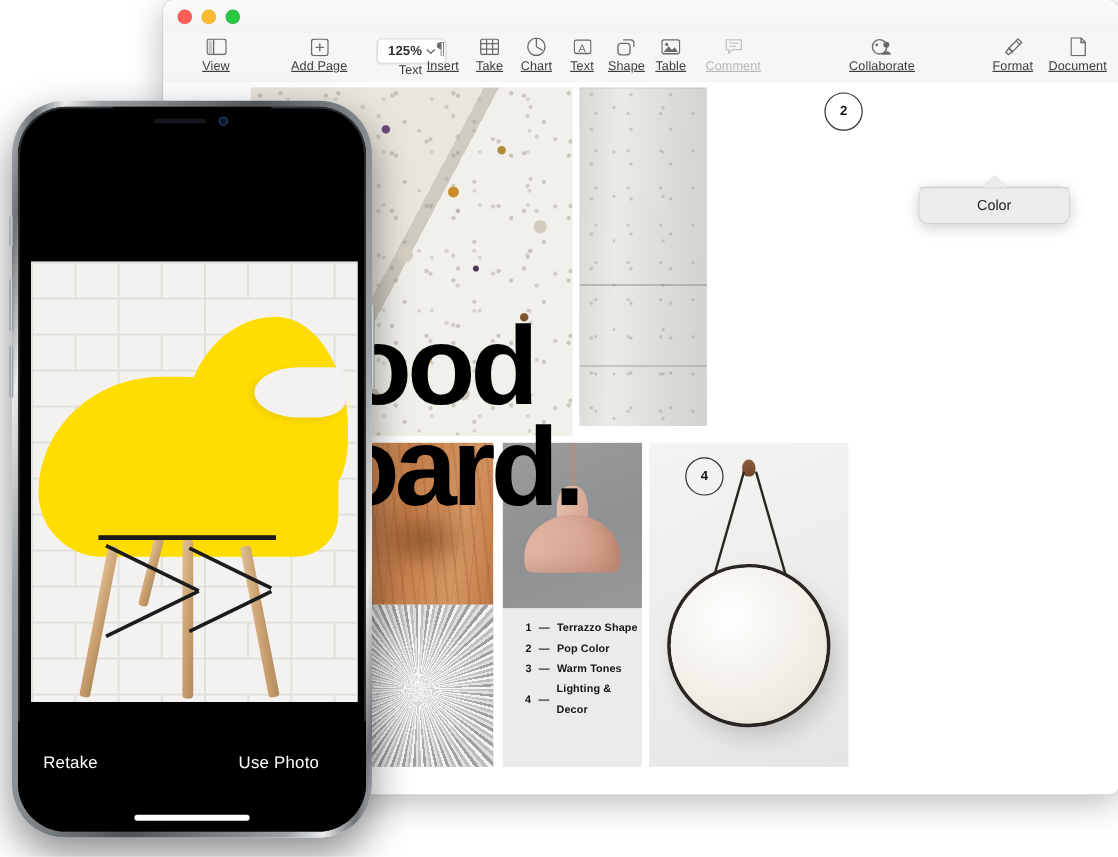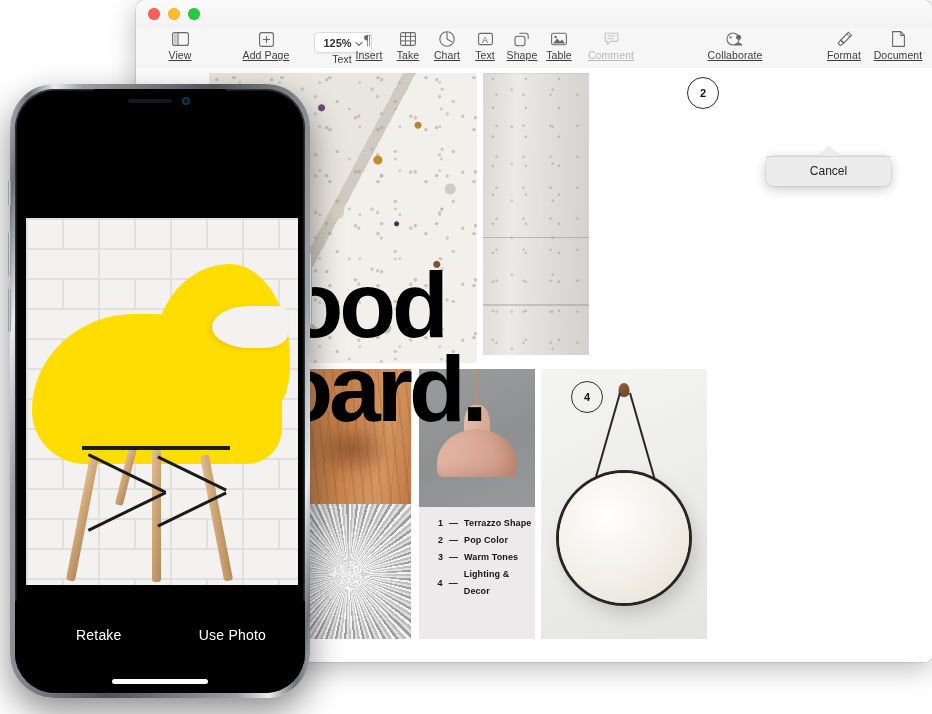--- a/index.html
+++ b/index.html
@@ -287,21 +287,21 @@
   }
   .chair-arm-notch{
     position:absolute;left:186px;top:88px;width:76px;height:42px;
     background:#f3f2f0;border-radius:60% 18% 40% 60%;
     box-shadow:-3px 2px 5px rgba(160,130,0,.18);
   }
   .leg{position:absolute;background:linear-gradient(95deg,#e0c096,#c99f6e 55%,#b08a5c);border-radius:3px;}
   .wire{position:absolute;background:#1b1b1b;}
   .ph-bottombar{position:absolute;left:0;right:0;bottom:0;height:92px;background:#000;}
   .ph-btn{
-    position:absolute;top:26px;font-size:14px;color:#ffffff;letter-spacing:.2px;cursor:default;margin-left:40px;
+    position:absolute;top:26px;font-size:14px;color:#ffffff;letter-spacing:.2px;cursor:default;
   }
   .ph-retake{left:21px;}
   .ph-usephoto{right:39px;}
   .home-ind{
     position:absolute;bottom:9px;left:50%;transform:translateX(-50%);
     width:96px;height:5px;border-radius:3px;background:#fff;
   }
 </style>
 </head>
 <body>
@@ -521,21 +521,21 @@
       <div class="badge" style="left:410px;top:308px;">
         <span>4</span>
       </div>
     </div>
   </div>
 </div>
 
 <div class="popover">
   <div class="pop-arrow"></div>
   <div class="pop-sep"></div>
-  <div class="pop-cancel">Cancel</div>
+  <div class="pop-cancel">Color</div>
 </div>
 
 <div class="iphone">
   <div class="btn-side" style="left:-2px;top:96px;width:3px;height:26px;"></div>
   <div class="btn-side" style="left:-2px;top:148px;width:3px;height:44px;"></div>
   <div class="btn-side" style="left:-2px;top:204px;width:3px;height:44px;"></div>
   <div class="btn-side" style="right:-2px;top:170px;width:3px;height:70px;"></div>
 
   <div class="iphone-inner">
     <div class="notch">

